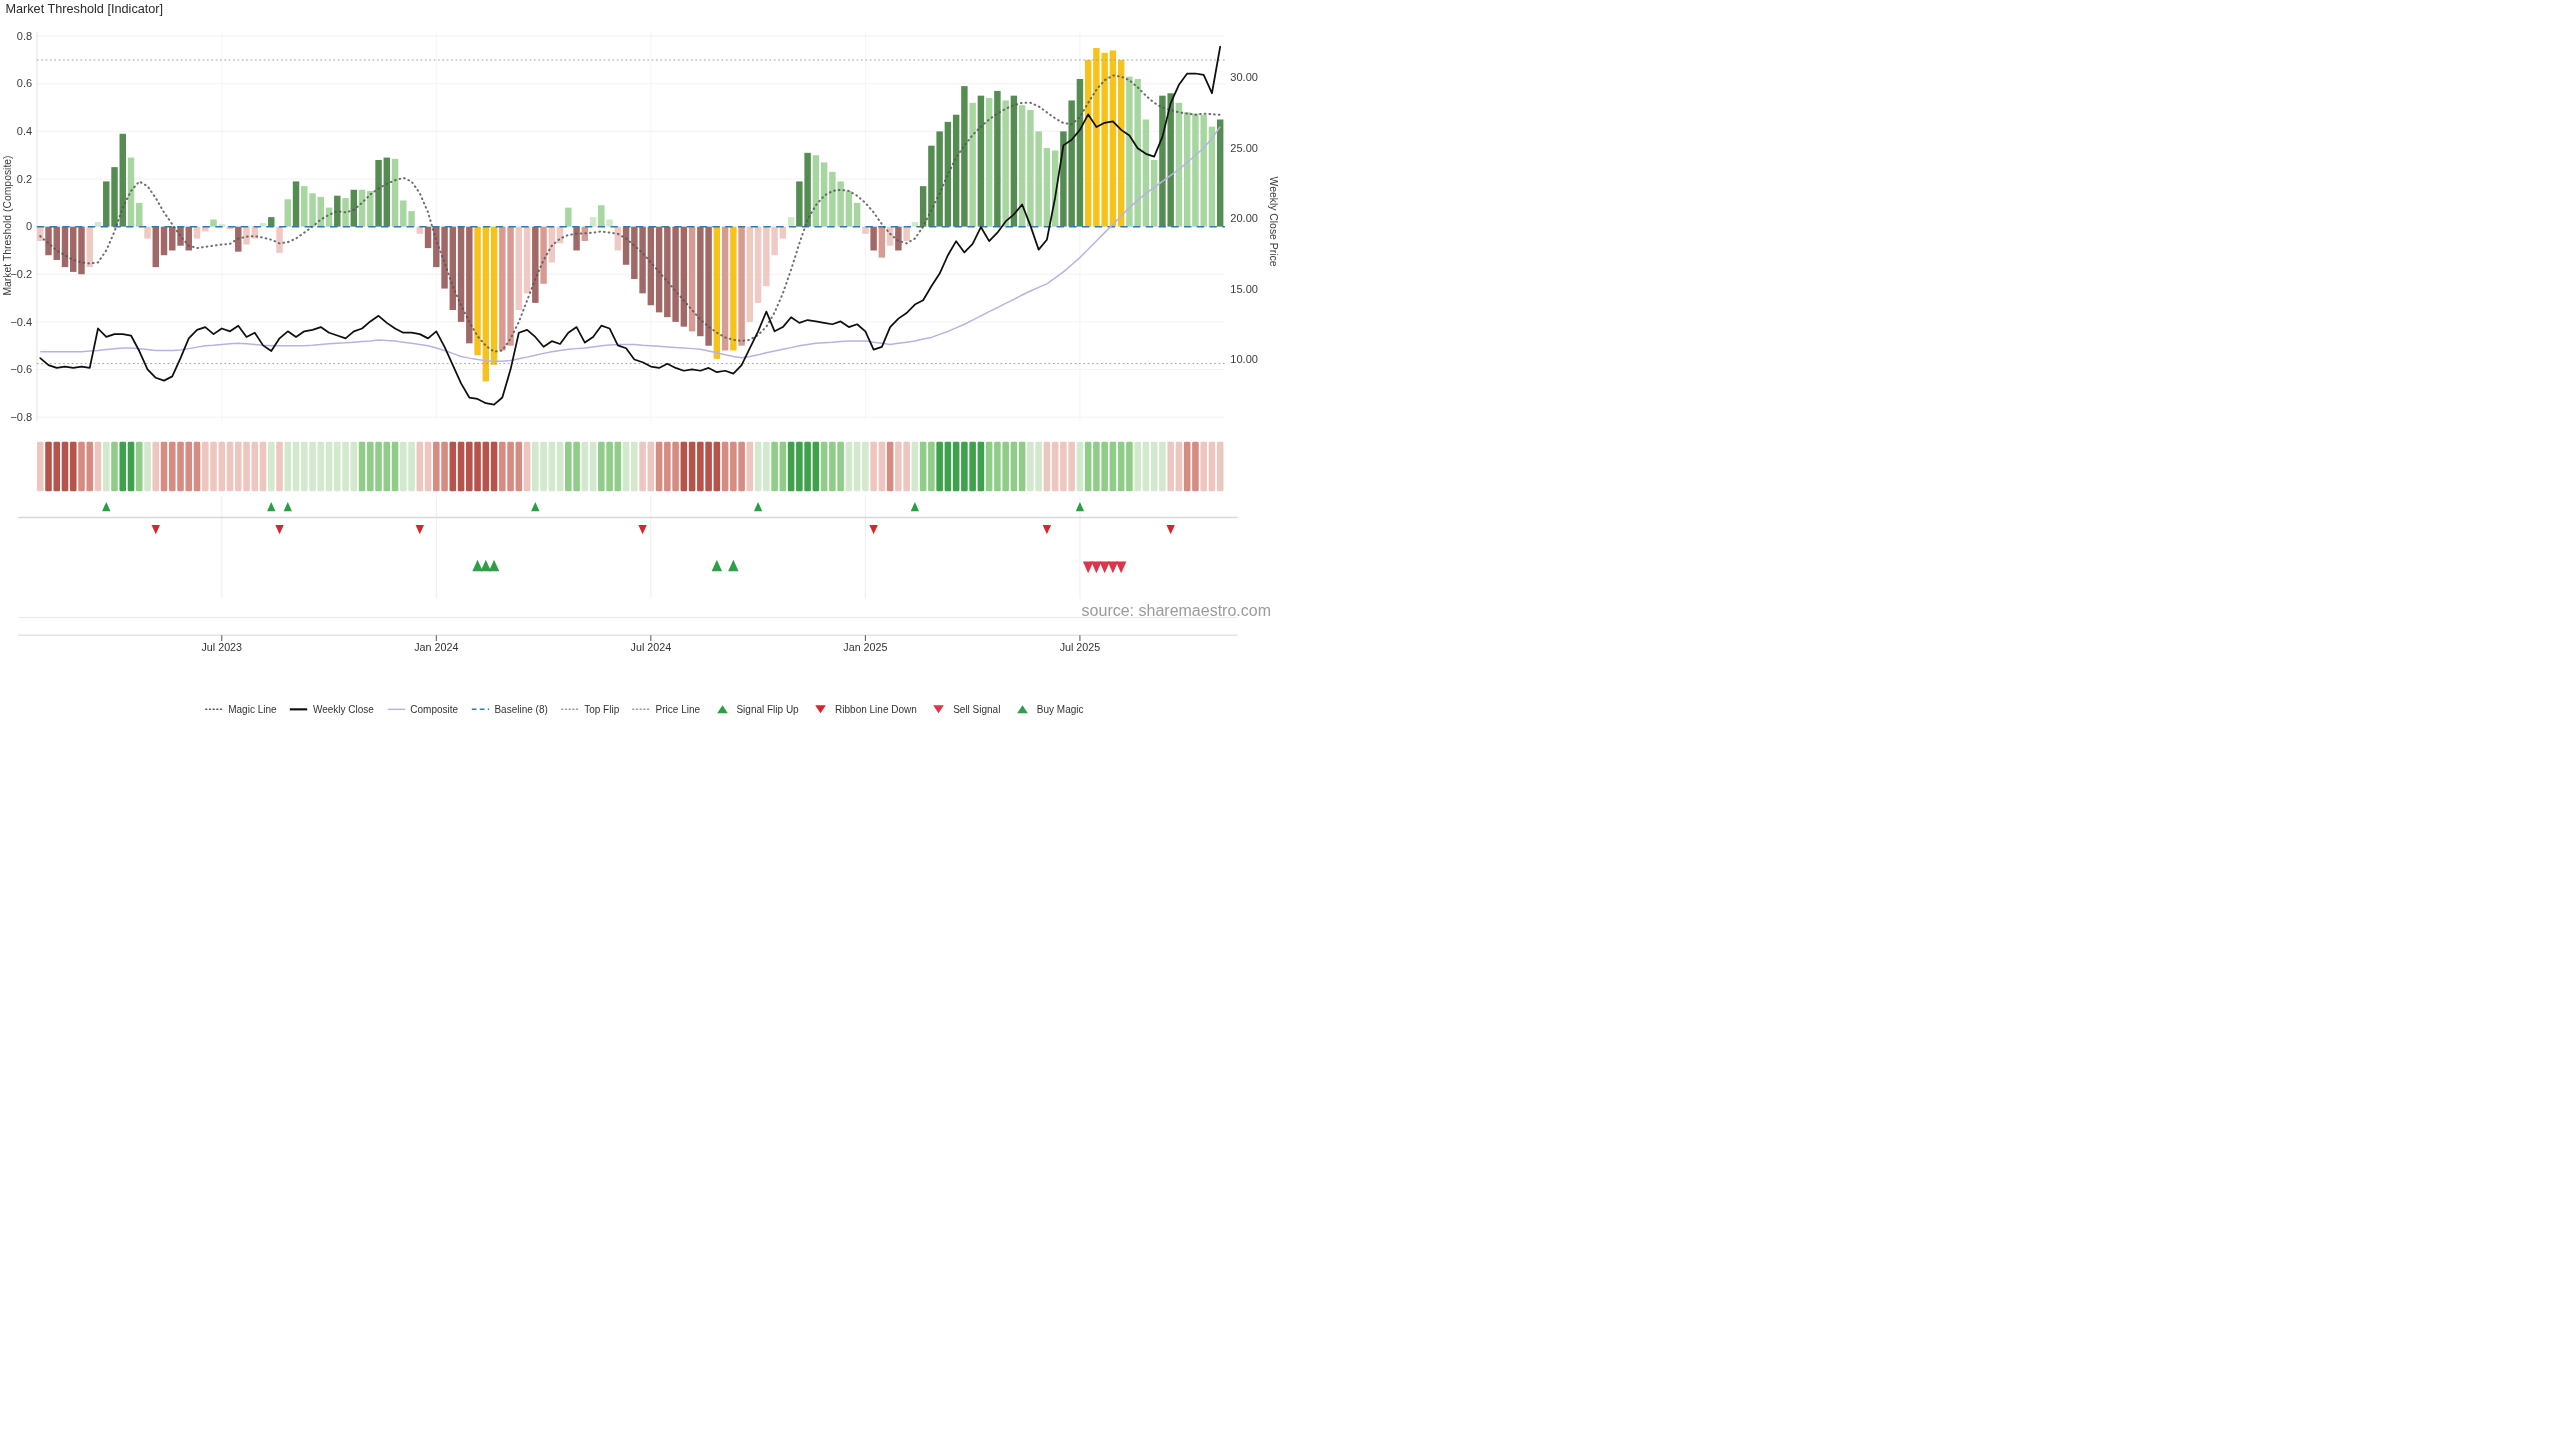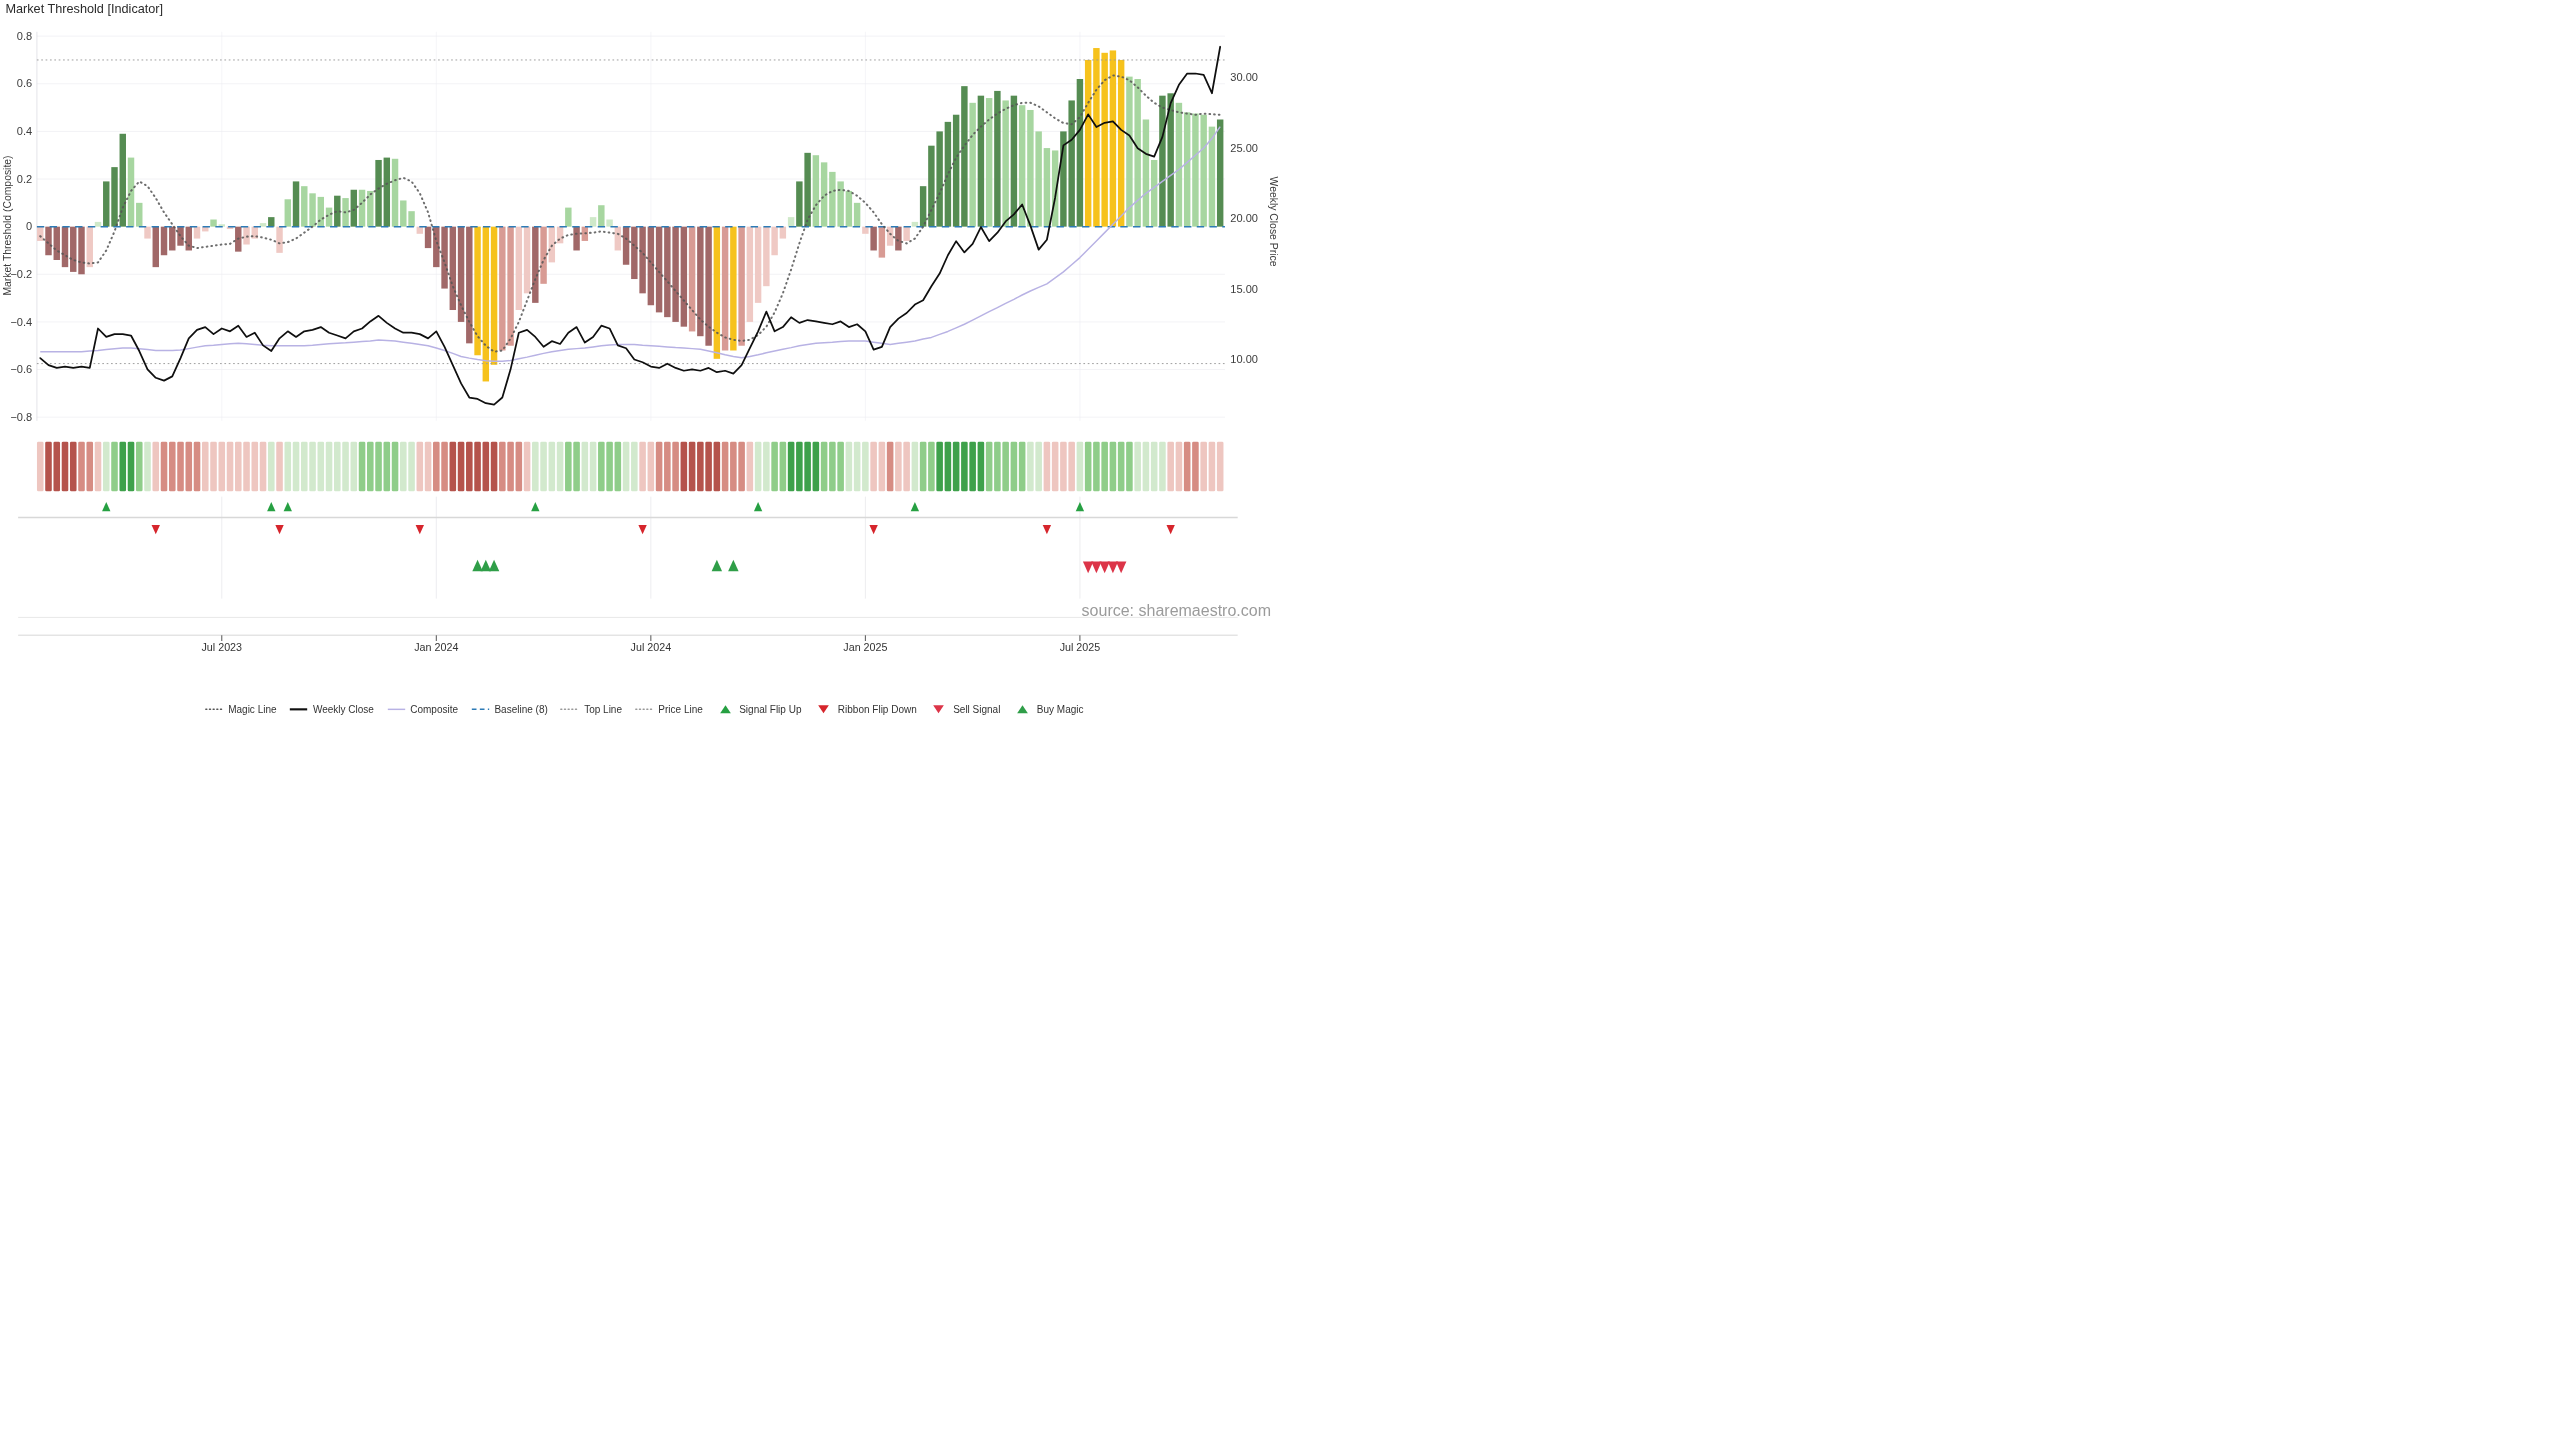--- a/index.html
+++ b/index.html
@@ -415,39 +415,39 @@
       <div class="legend-item">
         <svg width="19" height="10.7" viewBox="0 0 28 16">
           <line x1="1" x2="27" y1="8" y2="8" stroke="#2d7bb6" stroke-width="2.2" stroke-dasharray="7 5"></line>
         </svg>
         <span>Baseline (8)</span>
       </div>
       <div class="legend-item">
         <svg width="19" height="10.7" viewBox="0 0 28 16">
           <line x1="1" x2="27" y1="8" y2="8" stroke="#999999" stroke-width="2.2" stroke-dasharray="1.5 4" stroke-linecap="round"></line>
         </svg>
-        <span>Top Line</span>
+        <span>Top Flip</span>
       </div>
       <div class="legend-item">
         <svg width="19" height="10.7" viewBox="0 0 28 16">
           <line x1="1" x2="27" y1="8" y2="8" stroke="#999999" stroke-width="2.2" stroke-dasharray="1.5 4" stroke-linecap="round"></line>
         </svg>
         <span>Price Line</span>
       </div>
       <div class="legend-item">
         <svg width="19" height="10.7" viewBox="0 0 28 16">
           <polygon points="14,2 6,14 22,14" fill="#26a042"></polygon>
         </svg>
         <span>Signal Flip Up</span>
       </div>
       <div class="legend-item">
         <svg width="19" height="10.7" viewBox="0 0 28 16">
           <polygon points="14,14 6,2 22,2" fill="#d6252c"></polygon>
         </svg>
-        <span>Ribbon Flip Down</span>
+        <span>Ribbon Line Down</span>
       </div>
       <div class="legend-item">
         <svg width="19" height="10.7" viewBox="0 0 28 16">
           <polygon points="14,14 6,2 22,2" fill="#dc3448"></polygon>
         </svg>
         <span>Sell Signal</span>
       </div>
       <div class="legend-item">
         <svg width="19" height="10.7" viewBox="0 0 28 16">
           <polygon points="14,2 6,14 22,14" fill="#2f9e48"></polygon>

